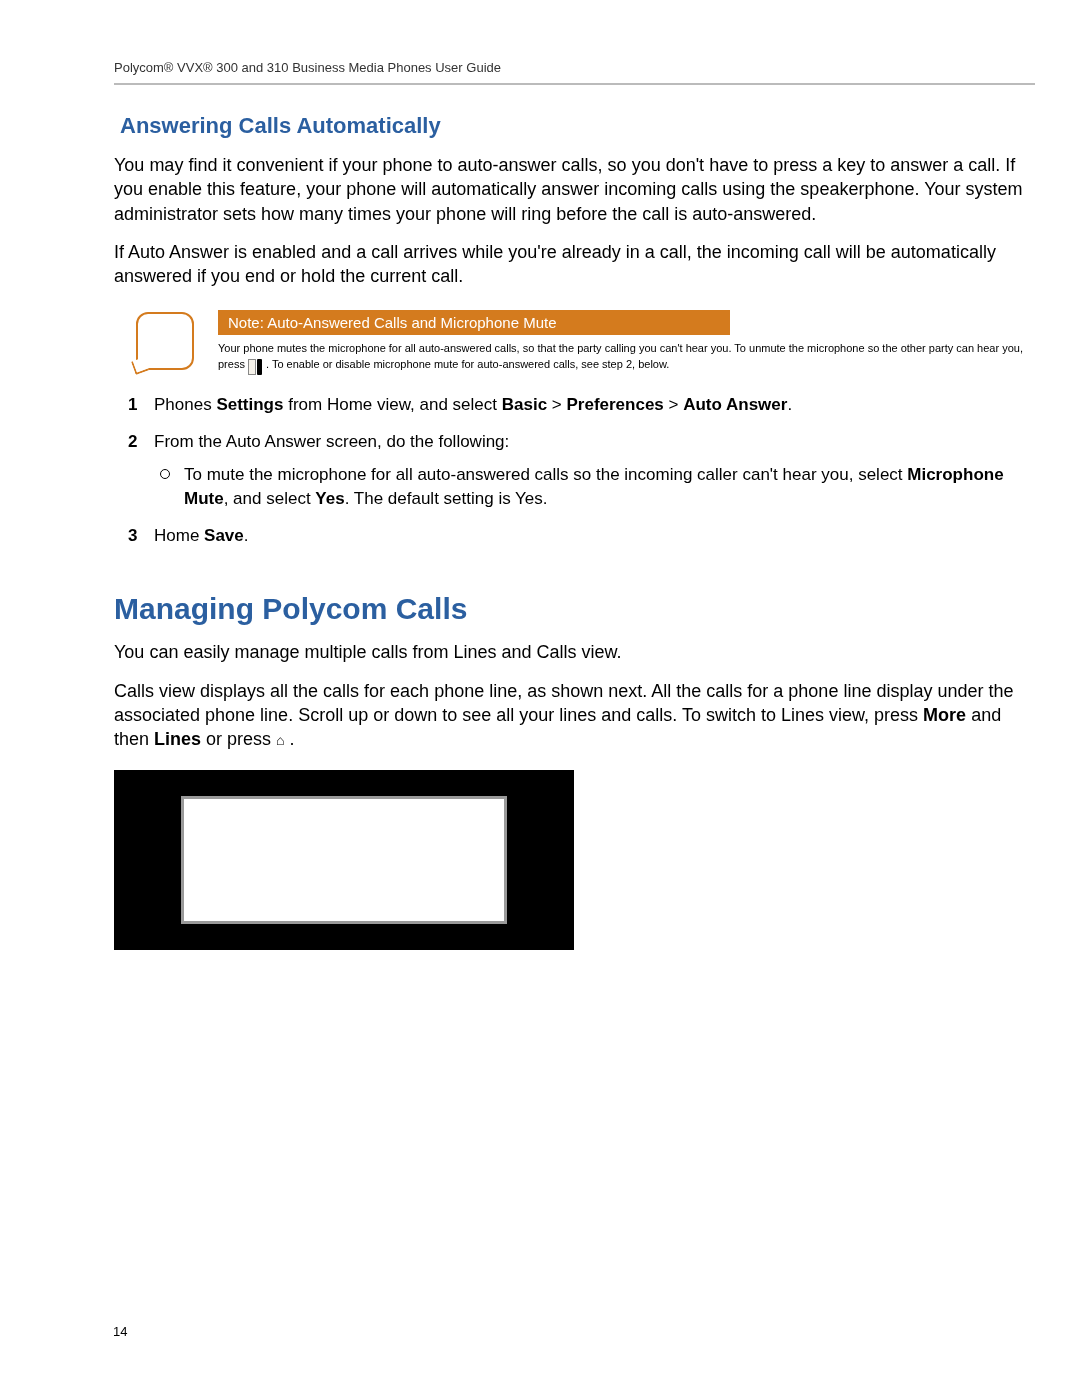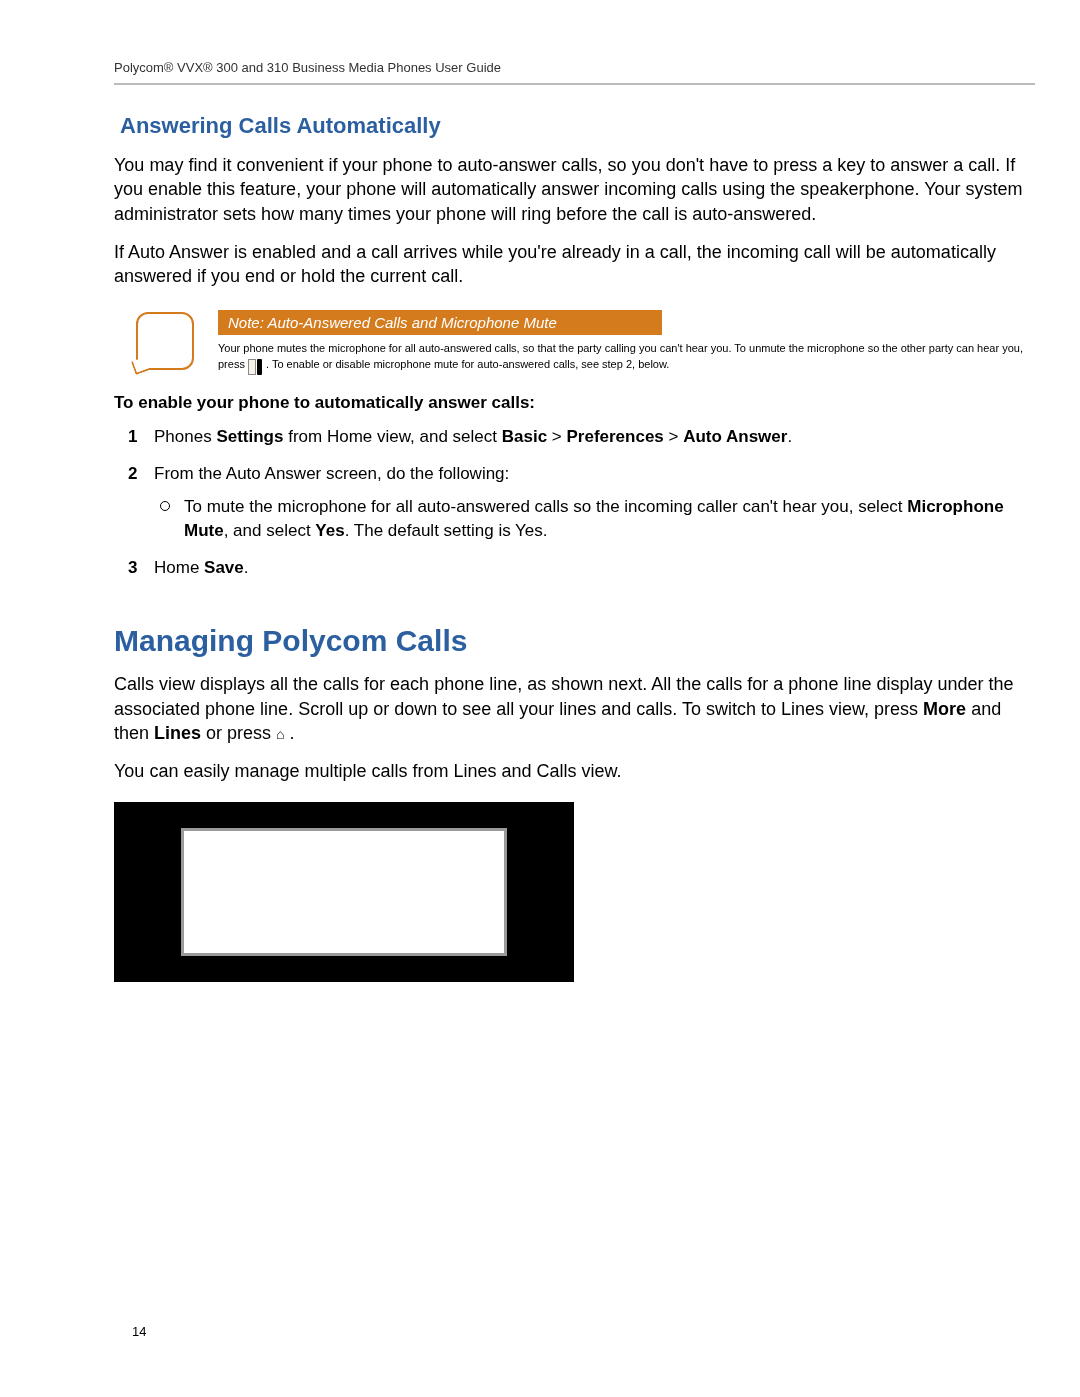--- a/index.html
+++ b/index.html
@@ -70,24 +70,23 @@
     transform: rotate(-20deg);
     border-bottom-left-radius: 2px;
   }
   .note-content { flex: 1; }
   .note-title {
     background: #d47b1e;
     color: #fff;
     font-size: 15px;
     padding: 4px 10px;
     box-sizing: border-box;
-    width: 444px;
+    width: 512px;
     display: block;
     margin-bottom: 6px;
-    font-style: italic;
   }
   .note-body {
     font-size: 11px;
     line-height: 1.4;
   }
   .mic-icon {
     display: inline-block;
     width: 18px;
     vertical-align: -3px;
   }
@@ -157,21 +156,21 @@
   }
   .phone-screen {
     width: 320px;
     height: 122px;
     background: #fff;
     border: 3px solid #9a9a9a;
   }
   .page-number {
     position: absolute;
     bottom: 58px;
-    left: 132px;
+    left: 113px;
     font-size: 13px;
     text-align: right;
   }
 </style>
 </head>
 <body>
 
 <div class="page">
 
   <div class="header-line">Polycom® VVX® 300 and 310 Business Media Phones User Guide</div>
@@ -185,21 +184,20 @@
   <div class="note-block">
     <div class="note-icon"></div>
     <div class="note-content">
       <span class="note-title">Note: Auto-Answered Calls and Microphone Mute</span>
       <div class="note-body">
         <span>Your phone mutes the microphone for all auto-answered calls, so that the party calling you can't hear you. To unmute the microphone so the other party can hear you, press </span><span class="mic-icon"><span class="box1"></span><span class="box2"></span></span><span>. To enable or disable microphone mute for auto-answered calls, see step 2, below.</span>
       </div>
     </div>
   </div>
 
-  <div class="instr-heading">To enable your phone to automatically answer calls:</div>
 
   <ol class="num">
     <li>
       <span class="num-label">1</span>
       <span>Phones </span><b>Settings</b><span> from Home view, and select </span><b>Basic</b><span> &gt; </span><b>Preferences</b><span> &gt; </span><b>Auto Answer</b><span>.</span>
     </li>
     <li>
       <span class="num-label">2</span>
       <span>From the Auto Answer screen, do the following:</span>
       <ul class="circ">
@@ -209,25 +207,25 @@
       </ul>
     </li>
     <li>
       <span class="num-label">3</span>
       <span>Home </span><b>Save</b><span>.</span>
     </li>
   </ol>
 
   <h1 class="major-heading">Managing Polycom Calls</h1>
 
+  <p class="body">You can easily manage multiple calls from Lines and Calls view.</p>
+
   <p class="body">
     <span>Calls view displays all the calls for each phone line, as shown next. All the calls for a phone line display under the associated phone line. Scroll up or down to see all your lines and calls. To switch to Lines view, press </span><b>More</b><span> and then </span><b>Lines</b><span> or press  </span><span class="home-icon">⌂</span><span> .</span>
   </p>
 
-  <p class="body">You can easily manage multiple calls from Lines and Calls view.</p>
-
   <div class="phone-shot">
     <div class="phone-screen"></div>
   </div>
 
   <div class="page-number">14</div>
 
 </div>
 
 </body></html>

